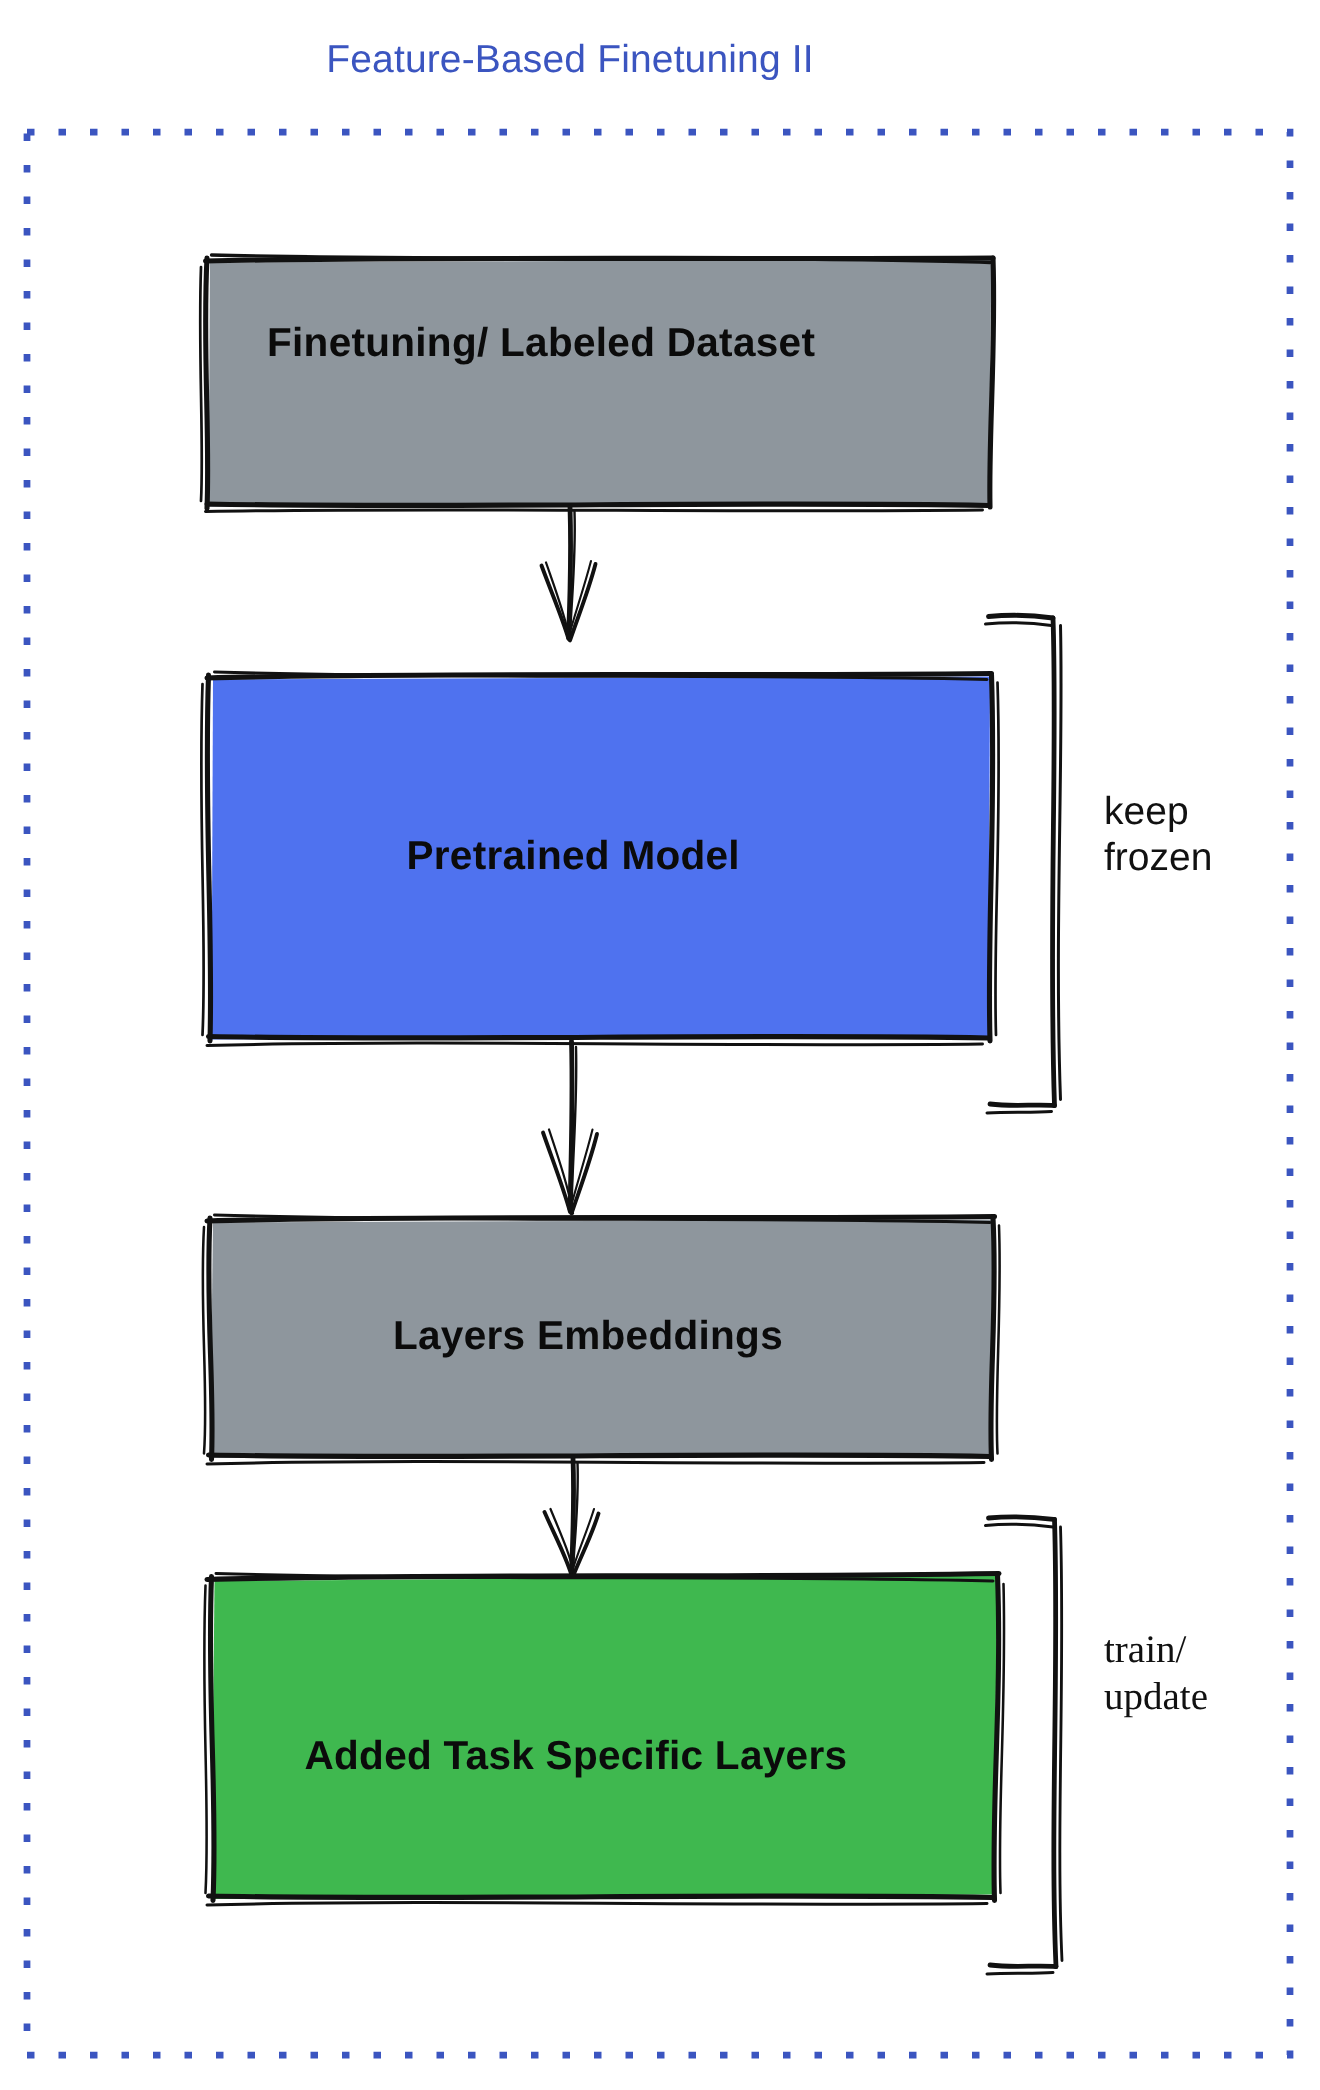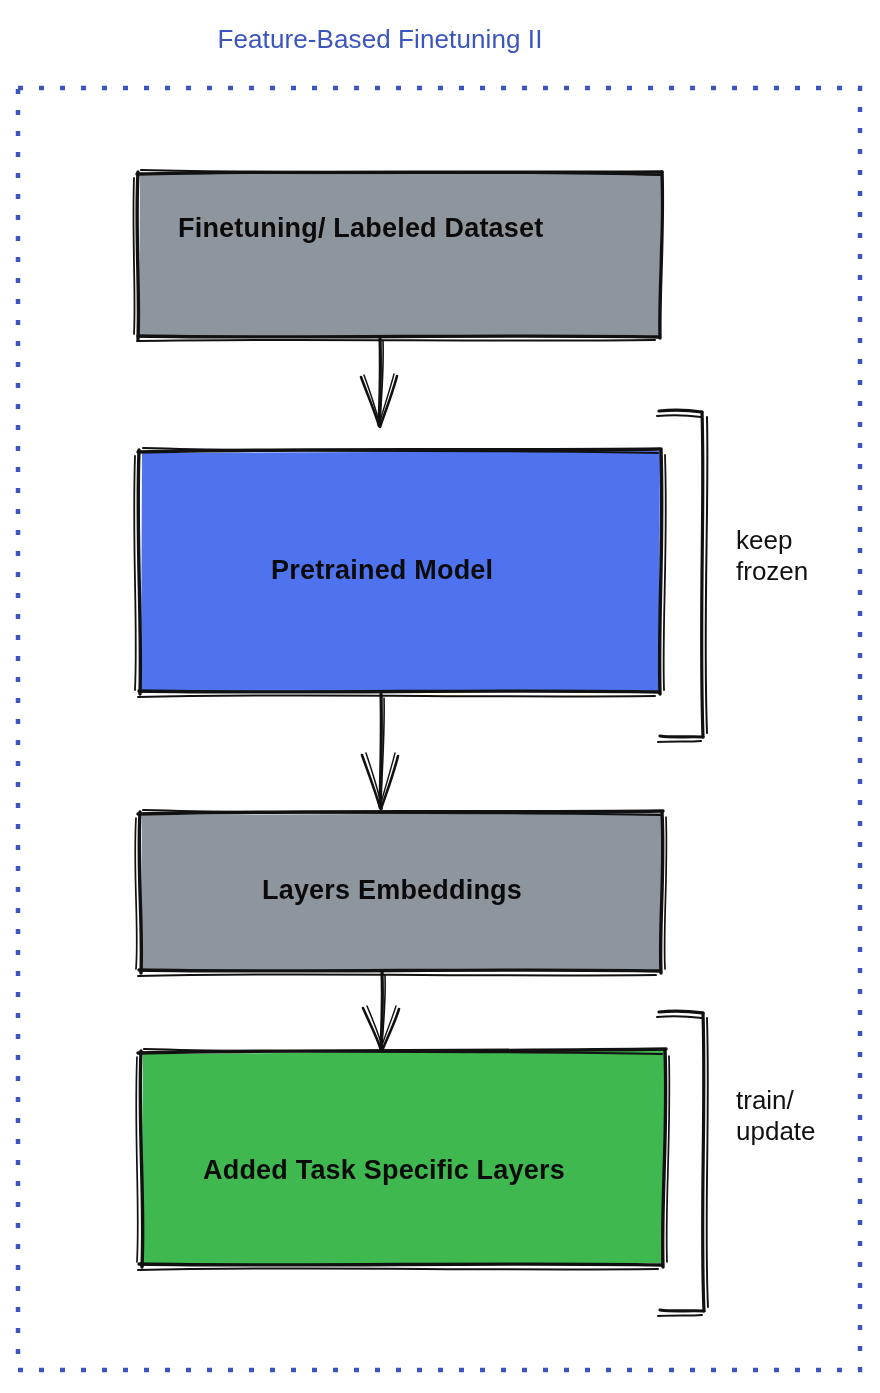--- a/index.html
+++ b/index.html
@@ -54,21 +54,21 @@
     line-height: 1.18;
     white-space: pre-line;
   }
 
   #label-dataset   { left: 178px; top: 213px; }
   #label-pretrained{ left: 271px; top: 555px; }
   #label-embeddings{ left: 262px; top: 875px; }
   #label-tasklayers{ left: 203px; top: 1155px; }
 
   #label-keep-frozen { left: 736px; top: 497px; margin-top: 28px; }
-  #label-train-update{ left: 736px; top: 1085px; }
+  #label-train-update{ left: 736px; top: 1085px; font-family: Liberation Serif, serif; }
 </style>
 </head>
 <body>
 
 <div id="diagram-title">Feature-Based Finetuning II</div>
 
 <svg id="canvas-svg" viewBox="0 0 880 1393">
 
   <rect x="18" y="88" width="842" height="1282" fill="none" stroke="#3b55c0" stroke-width="4.5" stroke-dasharray="5 16" stroke-linecap="butt"></rect>
 

